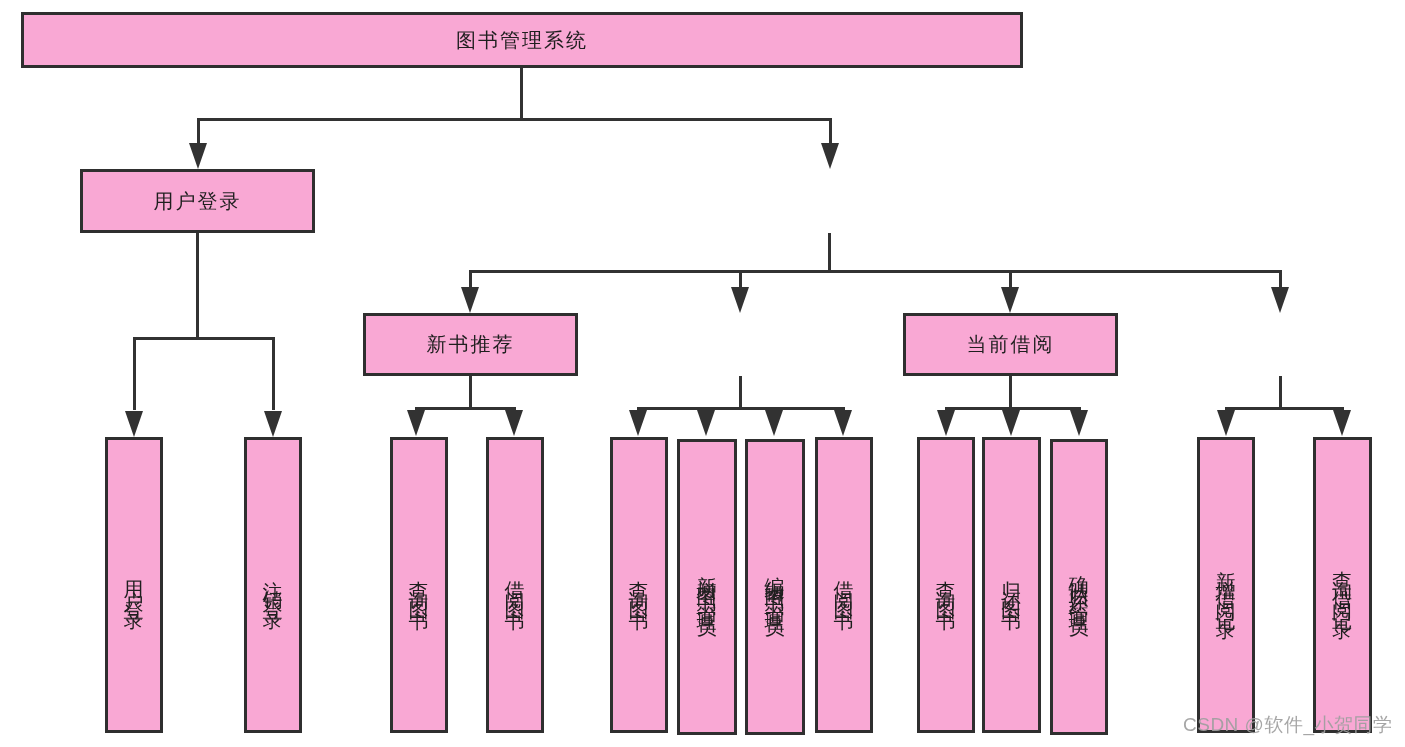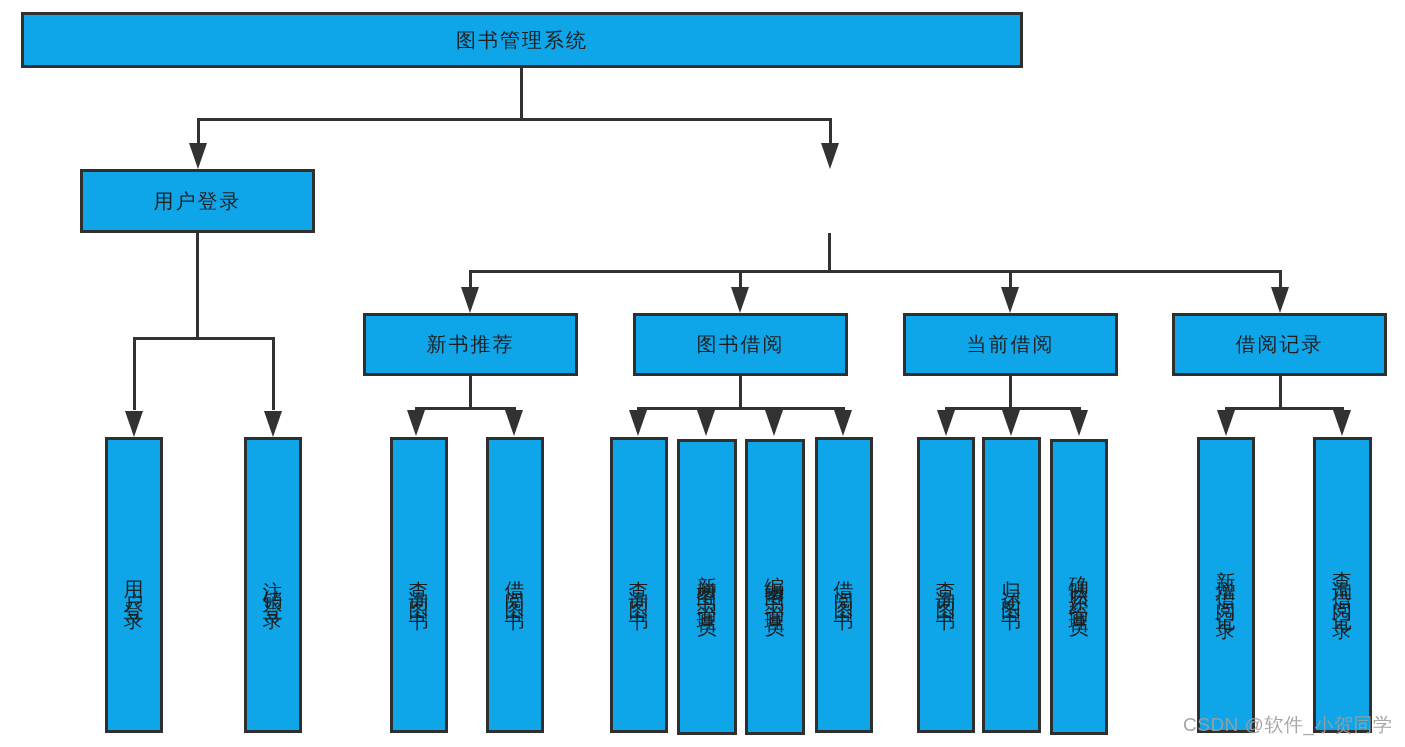--- a/index.html
+++ b/index.html
@@ -11,21 +11,21 @@
   .canvas {
     position: relative;
     width: 1405px;
     height: 747px;
     background: #ffffff;
     overflow: hidden;
   }
   
   .node {
     position: absolute;
-    background: #0ea5e9;
+    background: #f9a8d4;
     border: 3px solid #2f2f2f;
     display: flex;
     align-items: center;
     justify-content: center;
     z-index: 2;
   }
   .hbox {
     font-size: 20px;
     letter-spacing: 2px;
     white-space: nowrap;
@@ -77,28 +77,22 @@
     <span>图书管理系统</span>
   </div>
 
   <div class="node hbox" style="left:80px; top:169px; width:235px; height:64px;">
     <span>用户登录</span>
   </div>
 
   <div class="node hbox" style="left:363px; top:313px; width:215px; height:63px;">
     <span>新书推荐</span>
   </div>
-  <div class="node hbox" style="left:633px; top:313px; width:215px; height:63px;">
-    <span>图书借阅</span>
-  </div>
   <div class="node hbox" style="left:903px; top:313px; width:215px; height:63px;justify-content:center;">
     <span>当前借阅</span>
-  </div>
-  <div class="node hbox" style="left:1172px; top:313px; width:215px; height:63px;">
-    <span>借阅记录</span>
   </div>
 
   <div class="node vbox" style="left:105px; top:437px; width:58px; height:296px;">
     <span class="vtext">用户登录</span>
   </div>
   <div class="node vbox" style="left:244px; top:437px; width:58px; height:296px;">
     <span class="vtext">注销登录</span>
   </div>
 
   <div class="node vbox" style="left:390px; top:437px; width:58px; height:296px;">

